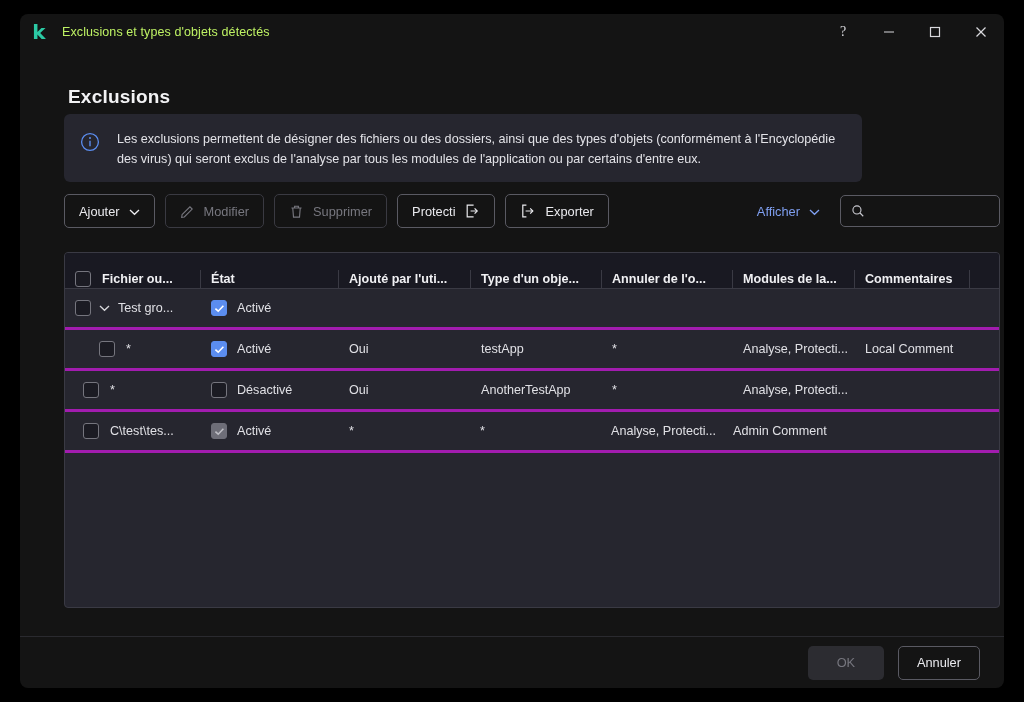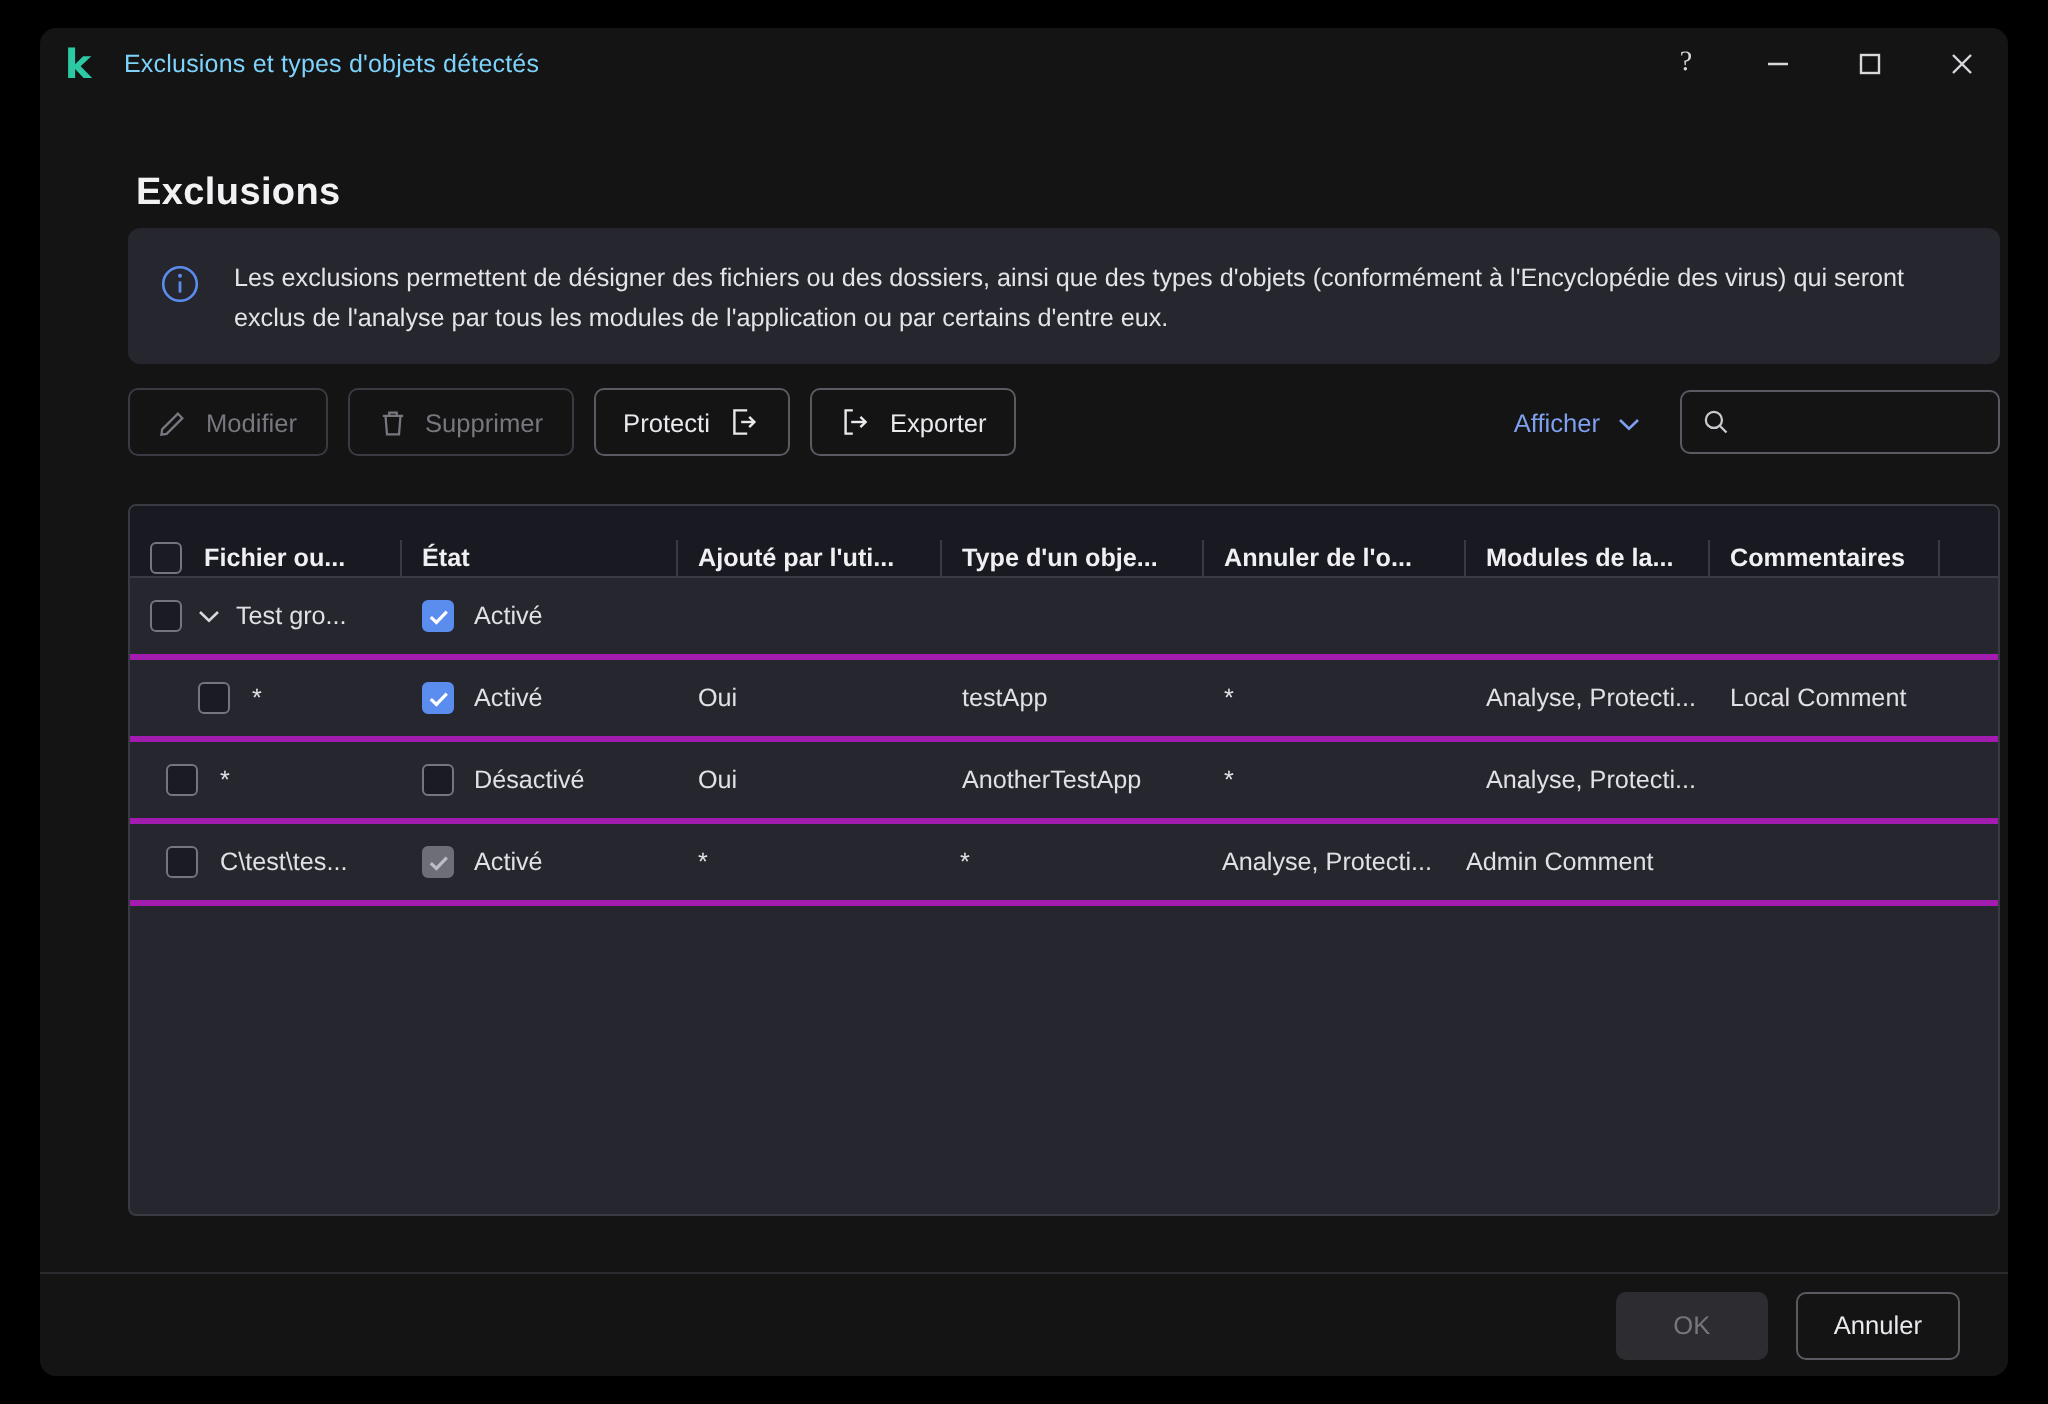--- a/index.html
+++ b/index.html
@@ -39,21 +39,21 @@
     justify-content: center;
     font-weight: bold;
     font-size: 20px;
     color: #2bc9a4;
     font-family: "DejaVu Sans", sans-serif;
     line-height: 1;
   }
   #title-text {
     margin-left: 12px;
     font-size: 12.5px;
-    color: #7dd3fc;
+    color: #bef264;
     letter-spacing: .1px;
   }
   #winbtns {
     margin-left: auto;
     display: flex;
     height: 36px;
   }
   .winbtn {
     width: 46px;
     height: 36px;
@@ -78,21 +78,21 @@
     color: #f2f2f4;
     letter-spacing: .2px;
     margin-top: 12px;
   }
 
   
   #banner {
     position: absolute;
     left: 44px;
     top: 100px;
-    width: 936px;
+    width: 798px;
     height: 68px;
     background: #26262f;
     border-radius: 6px;
     display: flex;
     align-items: flex-start;
     box-sizing: border-box;
     padding: 16px 18px 0 16px;
   }
   #banner-icon {
     flex: 0 0 auto;
@@ -340,20 +340,28 @@
     <svg id="banner-icon" viewBox="0 0 20 20">
       <circle cx="10" cy="10" r="8.4" fill="none" stroke="#5b8def" stroke-width="1.3"></circle>
       <circle cx="10" cy="5.9" r="1" fill="#5b8def"></circle>
       <line x1="10" y1="8.7" x2="10" y2="14.3" stroke="#5b8def" stroke-width="1.4"></line>
     </svg>
     <div id="banner-text">Les exclusions permettent de désigner des fichiers ou des dossiers, ainsi que des types d'objets (conformément à l'Encyclopédie des virus) qui seront exclus de l'analyse par tous les modules de l'application ou par certains d'entre eux.</div>
   </div>
 
   <div id="toolbar">
 
+    <button class="tbtn">
+      <span>Ajouter</span>
+      <span class="chev">
+        <svg width="11" height="8" viewBox="0 0 11 8">
+          <polyline points="1,2 5.5,6.3 10,2" fill="none" stroke="#eaeaee" stroke-width="1.3"></polyline>
+        </svg>
+      </span>
+    </button>
 
     <button class="tbtn disabled">
       <svg width="15" height="15" viewBox="0 0 16 16">
         <path d="M2.2 11.4 L10.6 3 L13 5.4 L4.6 13.8 L1.8 14.2 Z" fill="none" stroke="#77777f" stroke-width="1.2"></path>
       </svg>
       <span>Modifier</span>
     </button>
 
     <button class="tbtn disabled">
       <svg width="15" height="15" viewBox="0 0 16 16">

